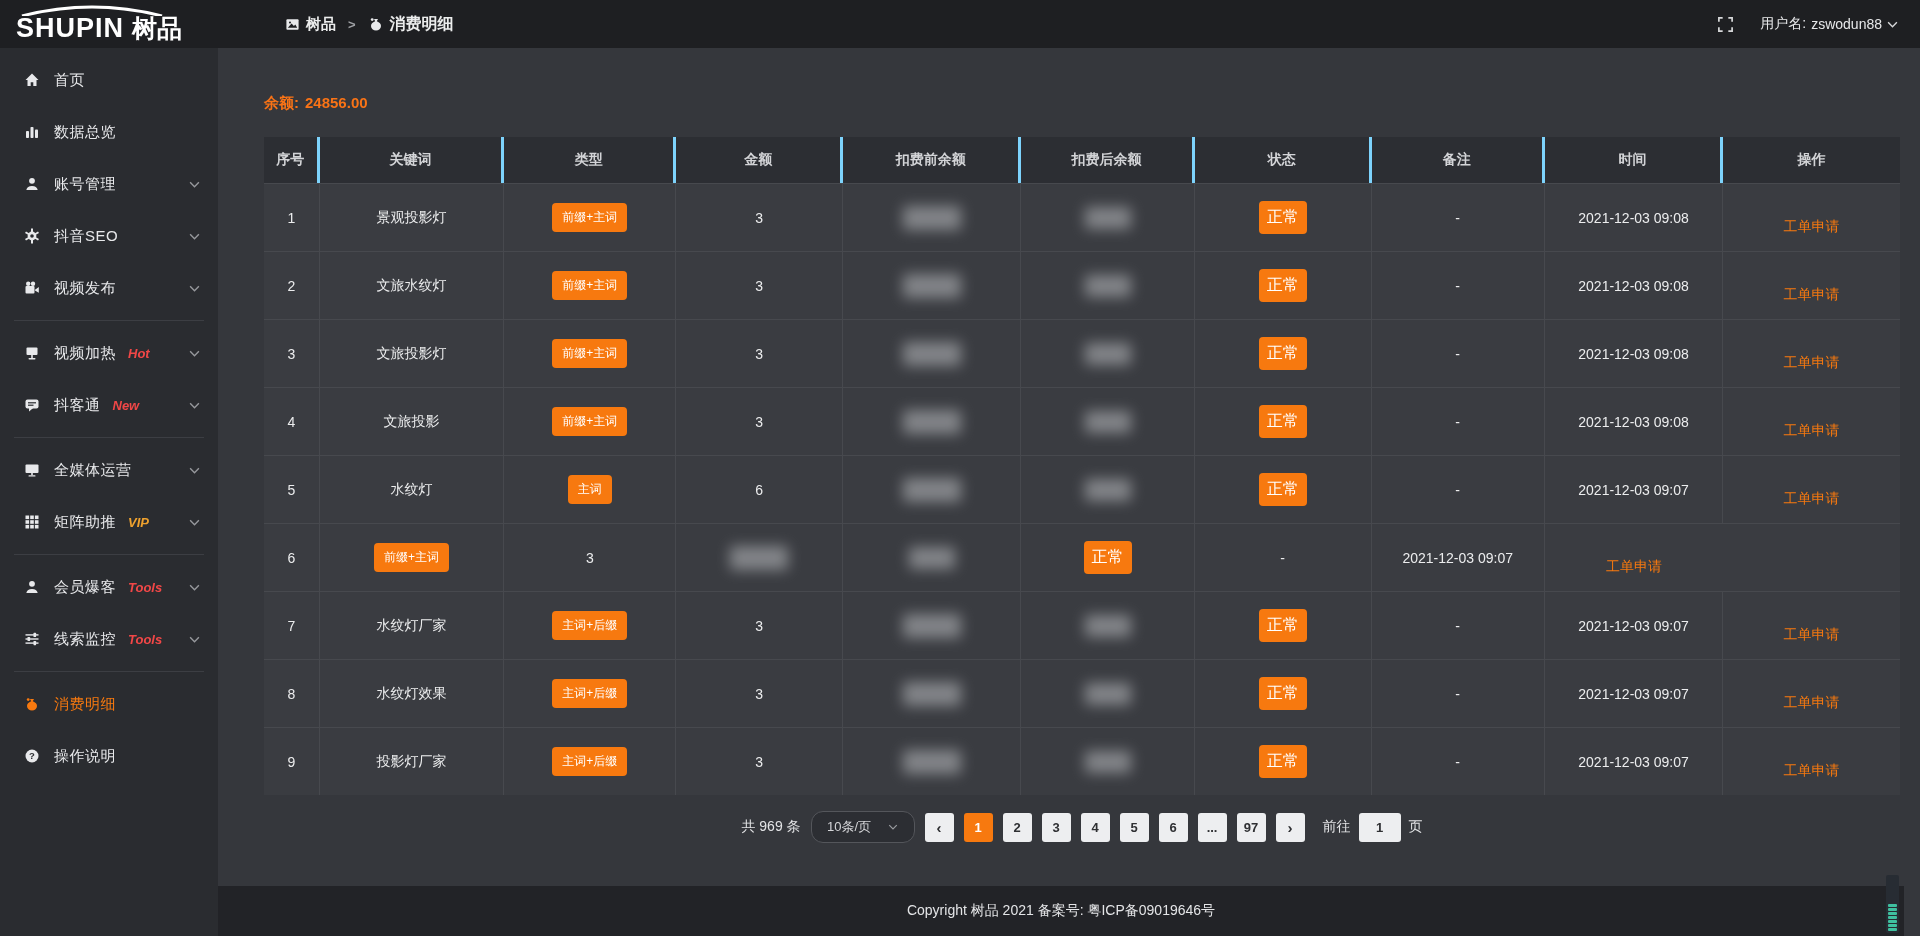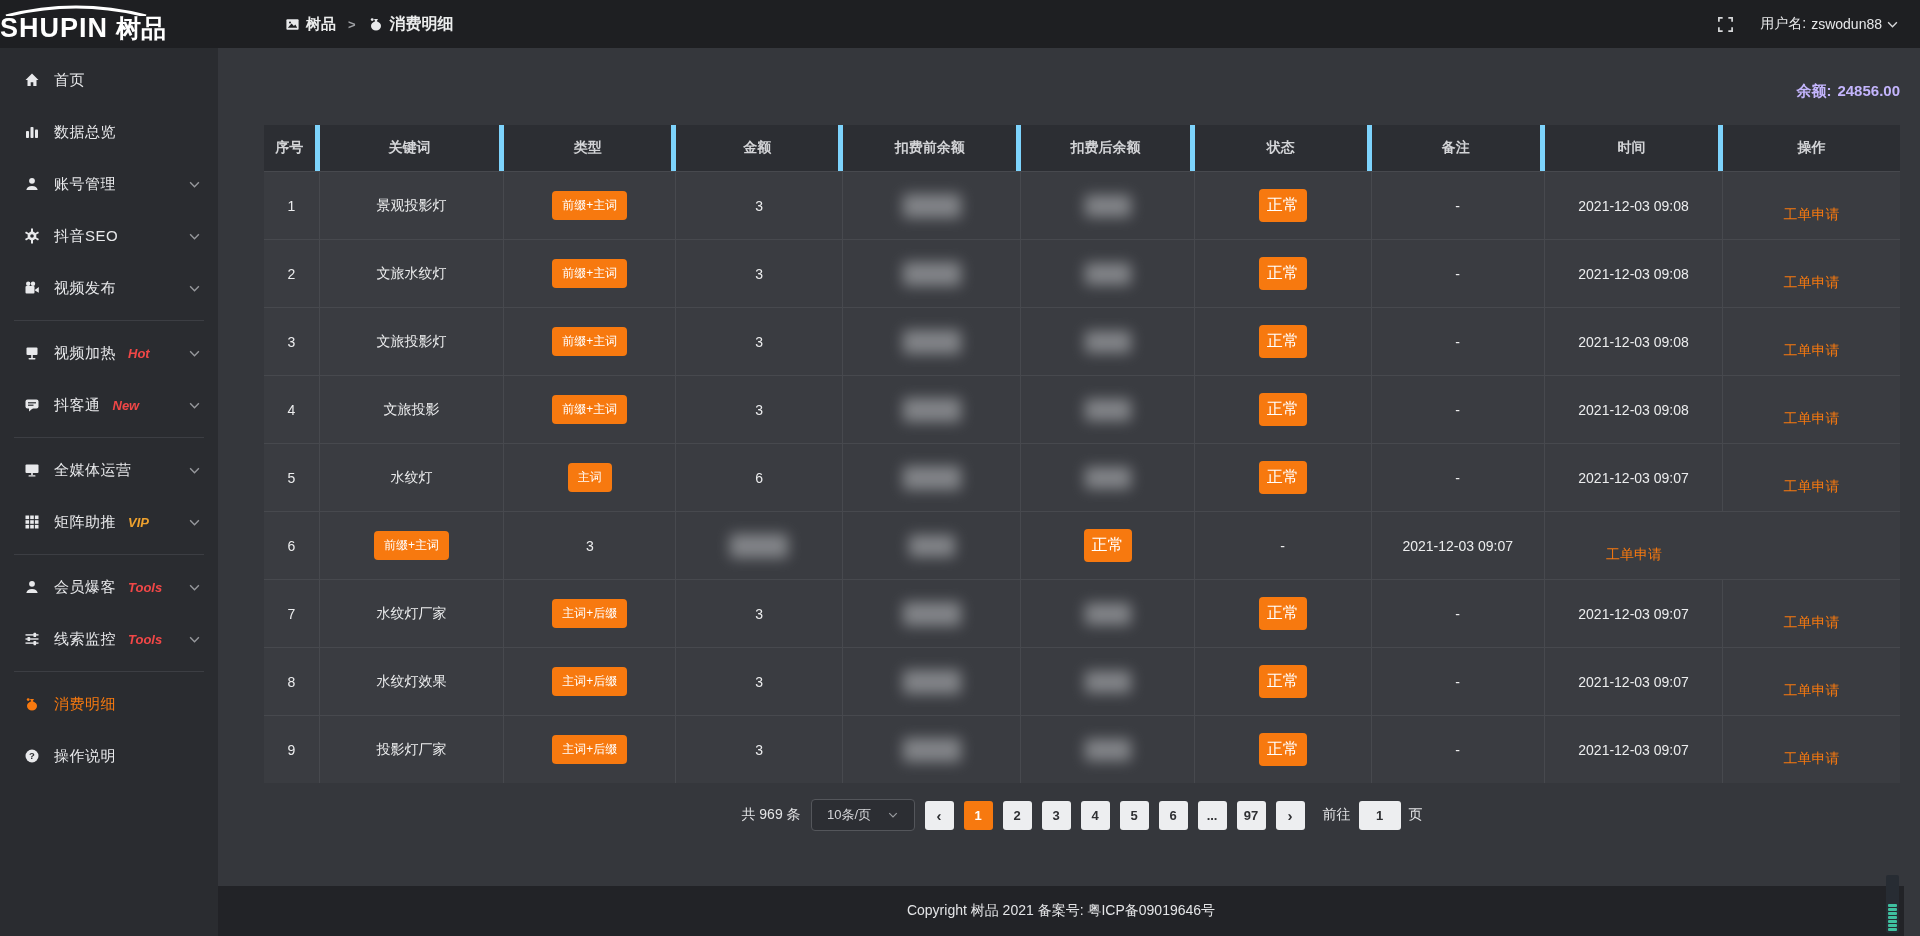--- a/index.html
+++ b/index.html
@@ -1,21 +1,21 @@
 <!DOCTYPE html>
 <html><head>
 <meta charset="utf-8">
 <style>
   * { margin:0; padding:0; box-sizing:border-box; }
   html,body { width:1920px; height:936px; overflow:hidden; background:#35373c;
     font-family:"Liberation Sans","DejaVu Sans",sans-serif; }
 
   
   .topbar { height:48px; background:#1e1f22; display:flex; align-items:center; position:relative; z-index:5; }
-  .logo { width:218px; flex:0 0 auto; display:flex; flex-direction:column; }
+  .logo { width:218px; flex:0 0 auto; padding-left:16px; display:flex; flex-direction:column; }
   .logo-arc { margin-left:2px; margin-bottom:-3px; }
   .logo-row { display:flex; align-items:baseline; gap:8px; }
   .logo-en { color:#fff; font-size:27px; font-weight:800; letter-spacing:1px; line-height:30px; }
   .logo-cn { color:#fff; font-size:25px; font-weight:800; line-height:30px; }
   .breadcrumb { margin-left:67px; display:flex; align-items:center; gap:12px; }
   .crumb { display:flex; align-items:center; gap:6px; color:#eceded; font-size:15px; font-weight:700; cursor:pointer; }
   .crumb.current { font-size:16px; }
   .crumb-sep { color:#9fa1a5; font-size:13px; font-weight:700; }
   .topbar-right { margin-left:auto; display:flex; align-items:center; gap:26px; padding-right:22px; }
   .fullscreen { cursor:pointer; }
@@ -29,44 +29,44 @@
   .side-label { font-size:15px; letter-spacing:.5px; }
   .side-badge { font-style:italic; font-weight:700; font-size:13px; margin-left:12px; }
   .side-badge.red { color:#f14747; }
   .side-badge.vip { color:#efa22e; }
   .chev { margin-left:auto; flex:0 0 auto; }
   .side-divider { height:1px; background:#3c3e43; margin:6px 14px; }
   .side-item.active { color:#f7790f; }
 
   
   .content { flex:1; position:relative; background:#35373c; padding:0 20px 0 46px; }
-  .balance { padding-top:34px; color:#c4b5fd; font-size:15px; font-weight:700;text-align:right; }
+  .balance { padding-top:46px; color:#f97316; font-size:15px; font-weight:700; }
   .balance b { margin-left:6px; }
 
   .table { margin-top:24px; border:0; }
   .grid-cols { display:grid;
     grid-template-columns:3.4% 11.3% 10.5% 10.2% 10.9% 10.6% 10.8% 10.6% 10.9% 10.8%; }
   .thead { background:#2c2e33; height:46px; }
   .th { display:flex; align-items:center; justify-content:center; color:#d3d4d7; font-size:14px; font-weight:700;
-        border-right:5px solid #7dd3fc; }
+        border-right:3px solid #7dd3fc; }
   .th:last-child { border-right:none; }
   .trow { background:#3a3c41; height:68px; border-top:1px solid #47494e; }
   .td { display:flex; align-items:center; justify-content:center; color:#ecedee; font-size:14px;
         border-right:1px solid #47494e; overflow:hidden; }
   .td:last-child { border-right:none; }
   .type-badge { background:#f7790f; color:#fff; font-size:12px; padding:6px 10px; border-radius:4px; white-space:nowrap; }
   .status-badge { background:#f7790f; color:#fff; font-size:16px; padding:6px 8px; border-radius:4px; }
   .blob { width:58px; height:24px; background:#95979b; border-radius:2px; filter:blur(7px); opacity:.8; }
   .blob.b2 { width:46px; height:22px; }
   .action-link { color:#f7790f; font-size:14px; cursor:pointer;margin-top:18px; }
 
   
   .pagination { margin-top:16px; display:flex; align-items:center; justify-content:center; gap:10px; }
   .pg-total { color:#e3e4e6; font-size:14px; }
-  .pg-size { width:104px; height:32px; background:#2c2e33; border:1px solid #54565b; border-radius:4px;
+  .pg-size { width:104px; height:32px; background:#2c2e33; border:1px solid #54565b; border-radius:12px;
     display:flex; align-items:center; justify-content:center; gap:17px; color:#d4d5d8; font-size:13px; cursor:pointer; }
   .pg-btn { min-width:29px; height:29px; border:none; background:#edeef0; border-radius:3px; color:#2f3033;
     font-size:13px; font-weight:700; cursor:pointer; font-family:inherit; }
   .pg-btn.active { background:#f7790f; color:#fff; }
   .pg-btn.nav { font-size:15px; }
   .pg-goto { display:flex; align-items:center; gap:8px; margin-left:8px; color:#e3e4e6; font-size:14px; }
   .pg-input { width:42px; height:29px; border:none; border-radius:3px; background:#edeef0; color:#2f3033;
     text-align:center; font-size:13px; font-weight:700; font-family:inherit; }
 
   

